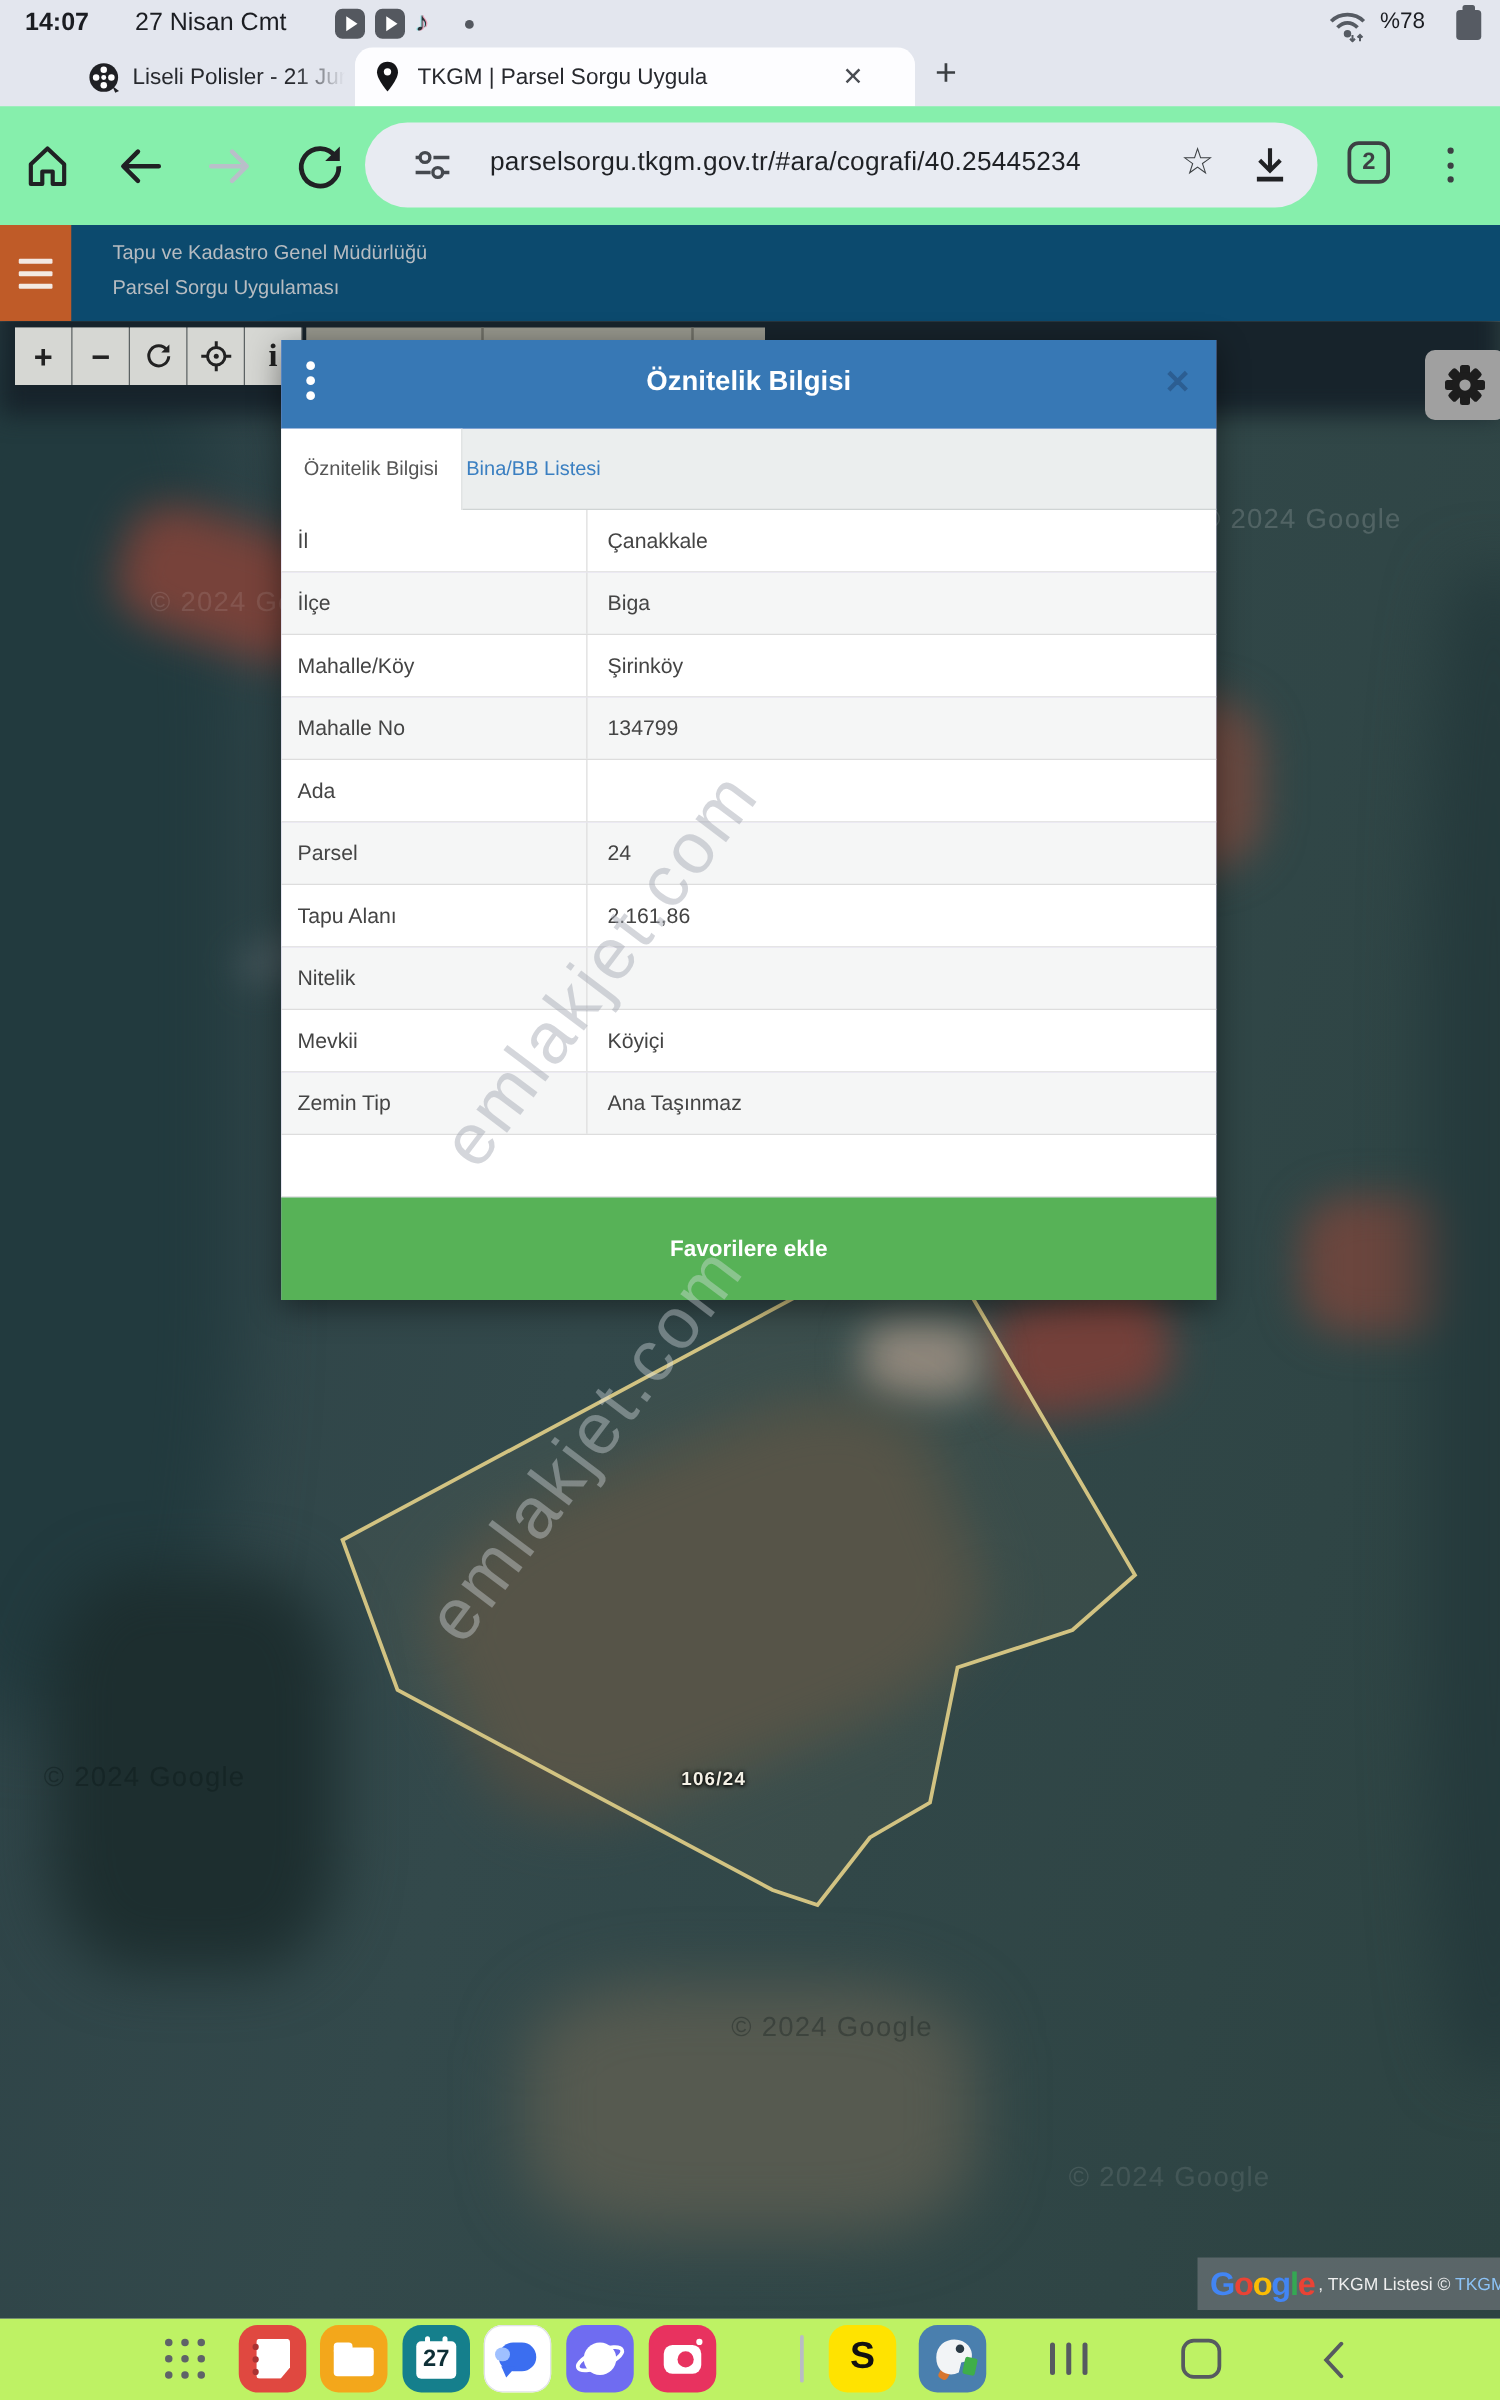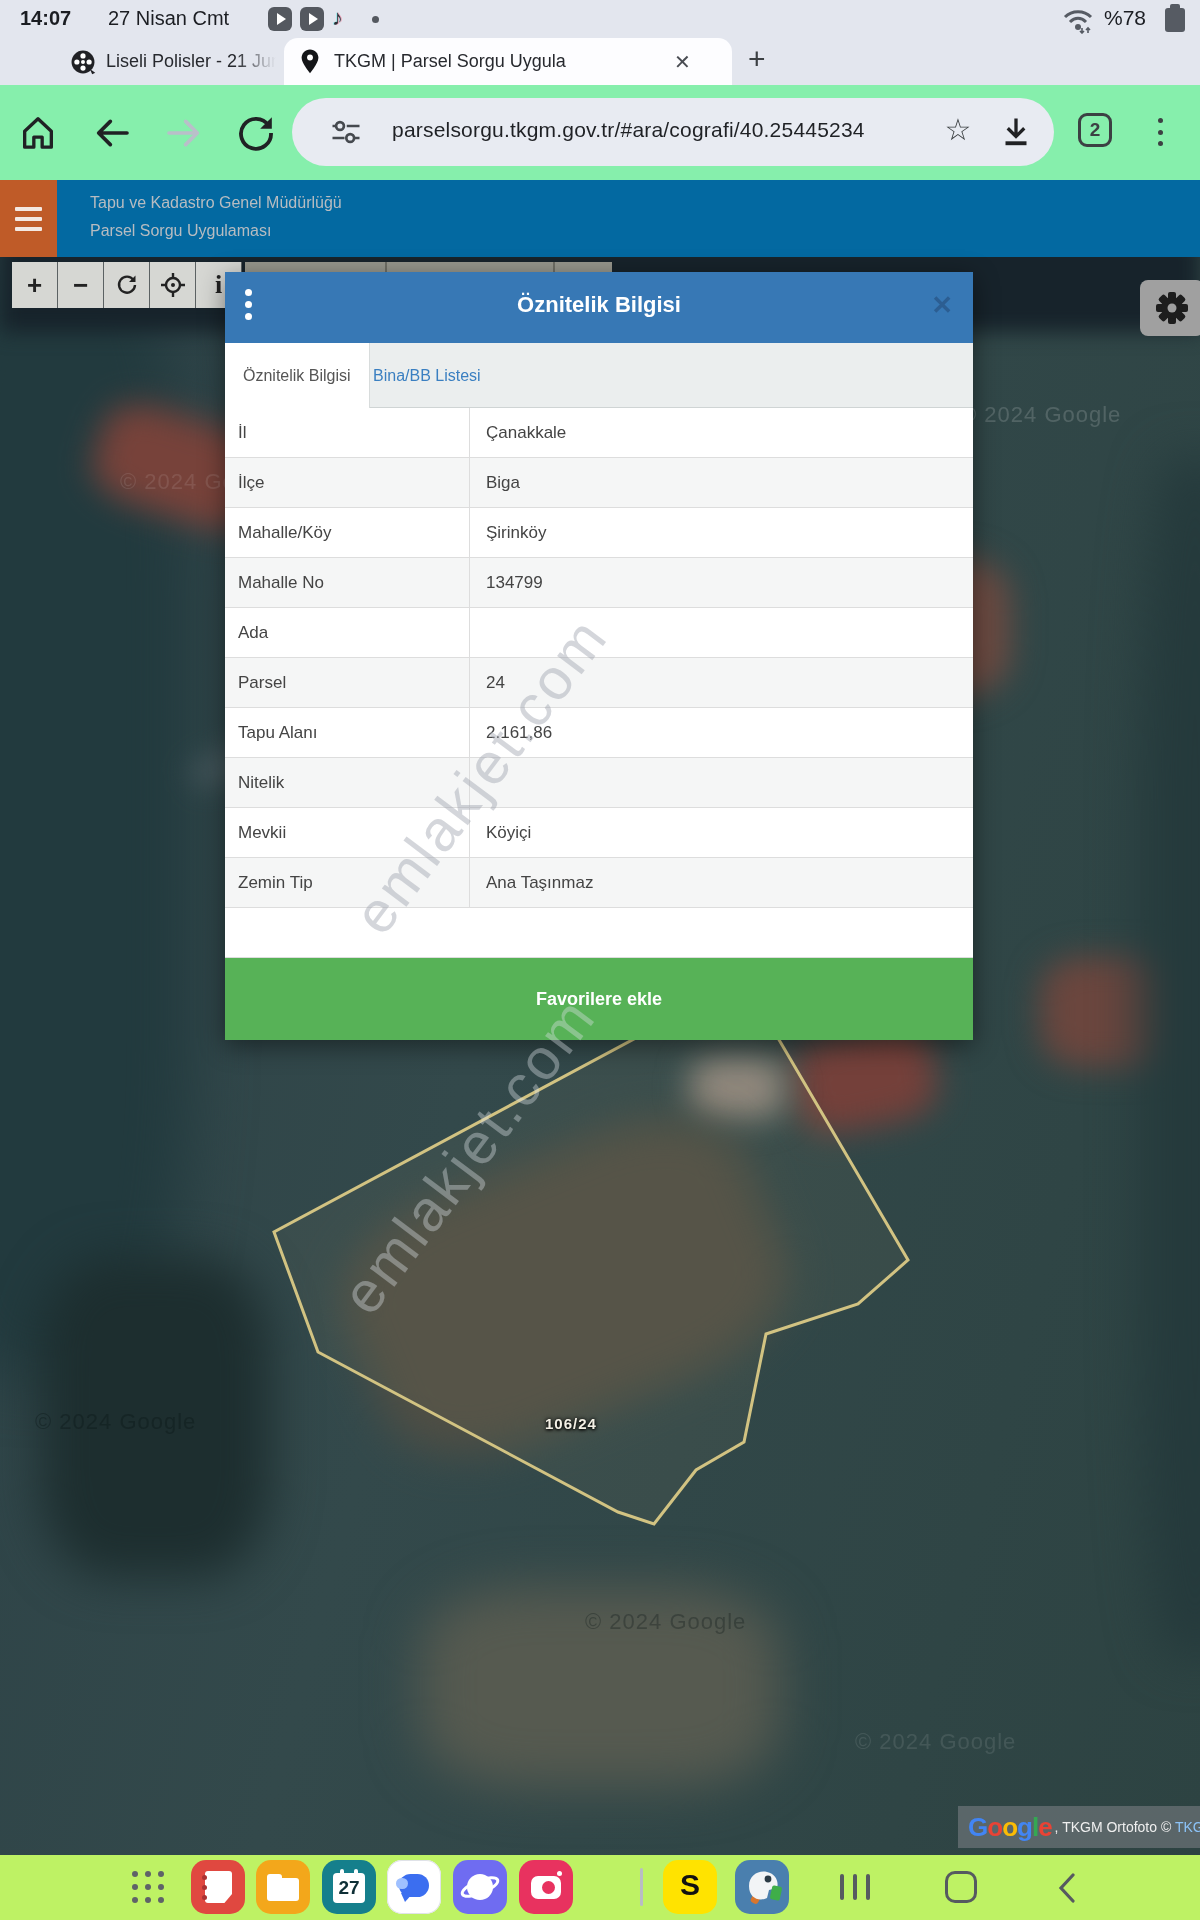--- a/index.html
+++ b/index.html
@@ -10,21 +10,21 @@
   
   .status-bar{position:absolute;left:0;top:0;width:1200px;height:38px;background:#e3e6ee;}
   .sb-time{position:absolute;left:20px;top:7px;font-size:20px;font-weight:bold;color:#1b1d22;}
   .sb-date{position:absolute;left:108px;top:7px;font-size:20px;color:#1b1d22;}
   .sb-note-icon{position:absolute;top:7px;width:24px;height:24px;background:#54585f;border-radius:6px;}
   .sb-note-icon::after{content:"";position:absolute;left:9px;top:6px;border-left:9px solid #fff;
       border-top:6px solid transparent;border-bottom:6px solid transparent;}
   .sb-tiktok{position:absolute;left:332px;top:5px;font-size:22px;color:#2c3036;
       text-shadow:1px 0 rgba(242,109,141,.6),-1px 0 rgba(110,231,231,.6);}
   .sb-dot{position:absolute;left:372px;top:16px;width:7px;height:7px;border-radius:50%;background:#54585f;}
-  .sb-pct{position:absolute;left:1104px;top:6px;font-size:21px;color:#1b1d22;}
+  .sb-pct{position:absolute;left:1104px;top:6px;font-size:18px;color:#1b1d22;}
   .sb-batt{position:absolute;left:1165px;top:8px;width:20px;height:24px;background:#565b63;border-radius:3px;}
   .sb-batt::before{content:"";position:absolute;left:5px;top:-4px;width:10px;height:4px;background:#565b63;border-radius:2px 2px 0 0;}
 
   
   .tab-strip{position:absolute;left:0;top:38px;width:1200px;height:47px;background:#e3e6ee;}
   .tab{position:absolute;top:0;height:47px;display:flex;align-items:center;}
   .tab-title{font-size:18px;color:#27292e;white-space:nowrap;overflow:hidden;}
   .tab-inactive{left:70px;width:250px;}
   .tab-inactive .tab-title{width:170px;position:relative;}
   .fade-gray::after{content:"";position:absolute;right:0;top:0;bottom:0;width:40px;
@@ -42,21 +42,21 @@
   .url-pill{position:absolute;left:292px;top:13px;width:762px;height:68px;background:#e8ebf2;border-radius:34px;}
   .url-text{position:absolute;left:100px;top:20px;font-size:21px;color:#1f2125;letter-spacing:.2px;white-space:nowrap;}
   .pill-icon{position:absolute;top:16px;width:36px;height:36px;}
   .star-glyph{font-size:30px;color:#3c4043;line-height:36px;text-align:center;width:36px;}
   .tab-counter{position:absolute;left:1078px;top:28px;width:34px;height:34px;border:3px solid #3c4043;border-radius:9px;
       font-size:19px;font-weight:bold;color:#3c4043;display:flex;align-items:center;justify-content:center;box-sizing:border-box;}
   .kebab{position:absolute;left:1155px;top:27px;width:10px;height:40px;display:flex;flex-direction:column;justify-content:space-between;padding:6px 0;box-sizing:border-box;}
   .kebab i{width:5px;height:5px;border-radius:50%;background:#3c4043;margin:0 auto;}
 
   
-  .app-header{position:absolute;left:0;top:180px;width:1200px;height:77px;background:#0369a1;}
+  .app-header{position:absolute;left:0;top:180px;width:1200px;height:77px;background:#0c4a6e;}
   .menu-btn{position:absolute;left:0;top:0;width:57px;height:77px;background:#bf5b28;}
   .menu-btn b{position:absolute;left:15px;width:27px;height:4px;background:#f3e8e2;border-radius:1px;}
   .hdr-l1{position:absolute;left:90px;top:14px;font-size:16px;color:#b7bcc1;}
   .hdr-l2{position:absolute;left:90px;top:42px;font-size:16px;color:#b7bcc1;}
 
   
   .map{position:absolute;left:0;top:257px;width:1200px;height:1598px;overflow:hidden;
       background:linear-gradient(105deg,#2c4146,#33494b 42%,#2d4342);}
   .blob{position:absolute;border-radius:30%;filter:blur(16px);}
   .gmark{position:absolute;font-size:22px;letter-spacing:1px;white-space:nowrap;}
@@ -270,21 +270,21 @@
           <circle r="10.5"></circle>
         </g>
         <circle r="4.5" fill="#a0a0a0"></circle>
       </svg>
     </div>
 
     <div class="attribution">
       <span class="glogo">
         <span style="color:#4285F4">G</span><span style="color:#EA4335">o</span><span style="color:#FBBC05">o</span><span style="color:#4285F4">g</span><span style="color:#34A853">l</span><span style="color:#EA4335">e</span>
       </span>
-      <span class="attr-text"><span>, TKGM Ortofoto © </span><span class="attr-link">TKGM</span></span>
+      <span class="attr-text"><span>, TKGM Listesi © </span><span class="attr-link">TKGM</span></span>
     </div>
   </div>
 
   <div class="modal">
     <div class="modal-header">
       <div class="m-kebab">
           <i></i>
           <i></i>
           <i></i>
         </div>

